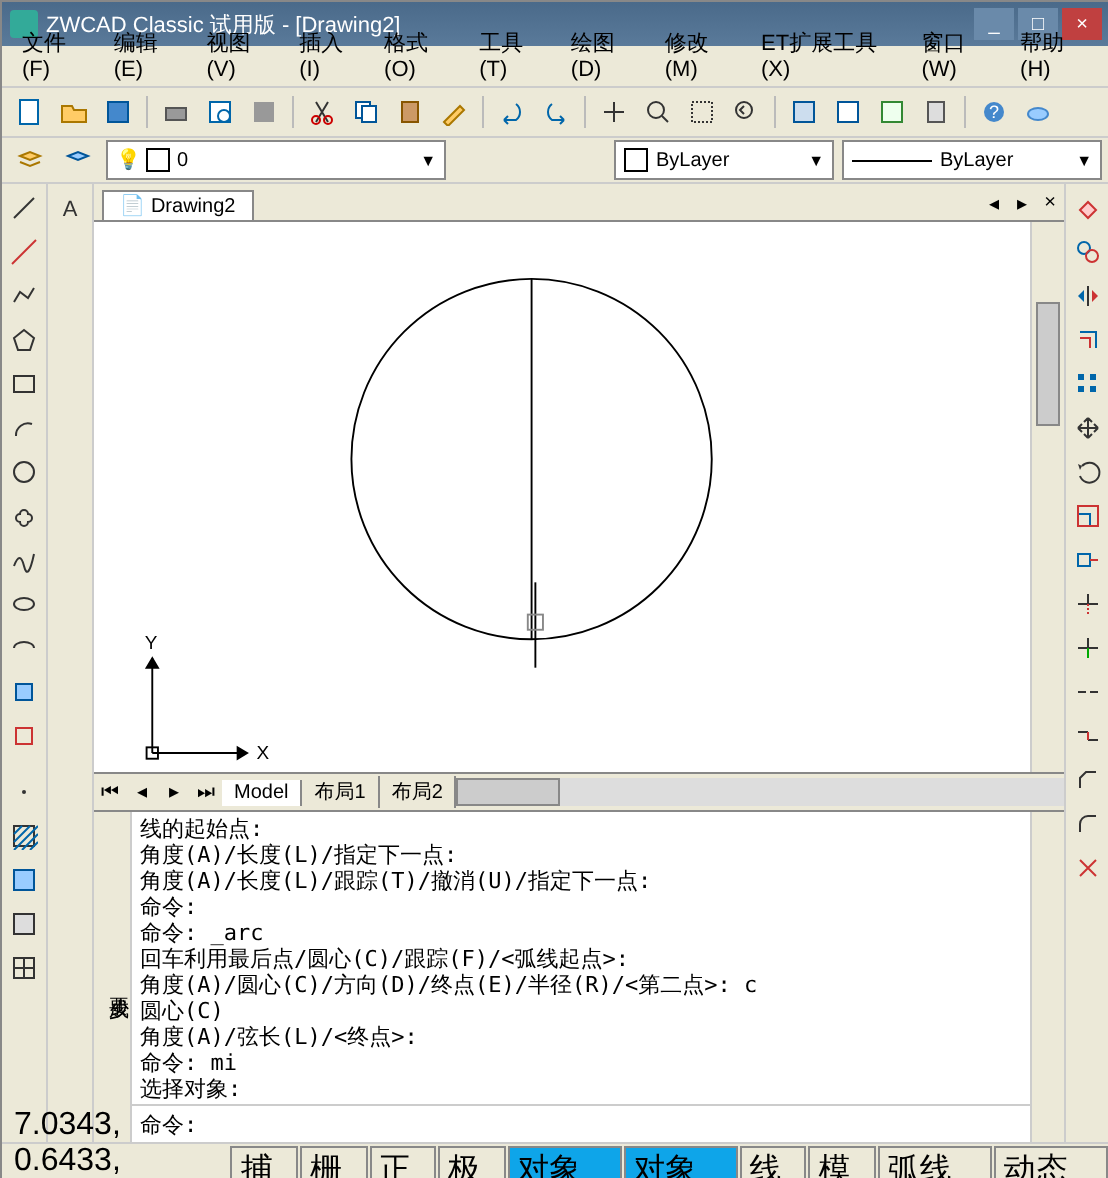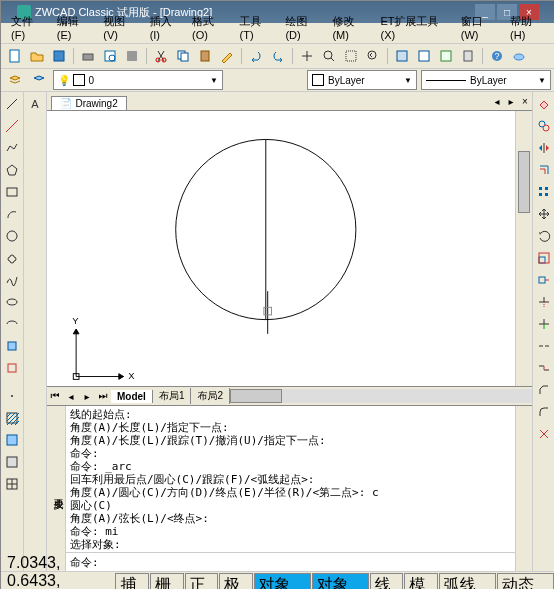--- a/index.html
+++ b/index.html
@@ -1,17 +1,17 @@
 <!DOCTYPE html>
 <html><head>
 <meta charset="utf-8">
 <style>
 html,body{margin:0;padding:0;font-family:"Microsoft YaHei","SimSun",sans-serif;font-size:11px;background:#f0f0f0;overflow:hidden}
 .window{width:554px;height:589px;background:#fff;display:flex;flex-direction:column;border:1px solid #888}
-.titlebar{height:22px;background:linear-gradient(#4a6a8a,#5a7a9a);color:#fff;display:flex;align-items:center;padding:0 16px;font-size:11px}
+.titlebar{height:22px;background:linear-gradient(#4a6a8a,#5a7a9a);color:#fff;display:flex;align-items:center;padding:0 4px;font-size:11px}
 .titlebar .ico{width:14px;height:14px;background:#3a9;margin-right:4px;border-radius:2px}
 .titlebar .sp{flex:1}
 .titlebar .wbtn{width:20px;height:16px;background:#6a8aaa;margin-left:2px;display:flex;align-items:center;justify-content:center;color:#fff;font-size:10px;cursor:pointer}
 .titlebar .wbtn.close{background:#c04040}
 .menubar{height:20px;background:#ece9d8;display:flex;align-items:flex-end;padding:0 4px;font-size:11px;border-bottom:1px solid #ccc}
 .menubar span{padding:2px 6px;cursor:pointer}
 .toolbar{height:24px;background:#ece9d8;display:flex;align-items:center;padding:0 4px;border-bottom:1px solid #ccc;gap:2px}
 .tbtn{width:18px;height:18px;display:flex;align-items:center;justify-content:center;cursor:pointer;border:1px solid transparent}
 .tsep{width:1px;height:16px;background:#bbb;margin:0 2px}
 .propbar{height:22px;background:#ece9d8;display:flex;align-items:center;padding:0 4px;border-bottom:1px solid #ccc;gap:4px}
@@ -25,21 +25,21 @@
 .doctab{height:18px;background:#ece9d8;display:flex;align-items:flex-end;padding-left:4px;border-bottom:1px solid #888}
 .doctab .tab{background:#fff;border:1px solid #888;border-bottom:none;padding:1px 8px;font-size:10px;display:flex;align-items:center;gap:3px}
 .doctab .sp{flex:1}
 .doctab .tc{width:14px;height:14px;cursor:pointer;text-align:center;font-size:10px}
 .canvas{flex:1;background:#fff;position:relative;min-height:0}
 .canvas .vscroll{position:absolute;right:0;top:0;bottom:0;width:16px;background:#ece9d8;border-left:1px solid #ccc}
 .canvas .vscroll .thumb{position:absolute;top:40px;left:2px;right:2px;height:60px;background:#ccc;border:1px solid #888}
 .layouttabs{height:18px;background:#ece9d8;display:flex;align-items:center;font-size:10px;border-top:1px solid #888}
 .layouttabs .nav{width:16px;text-align:center;cursor:pointer}
 .layouttabs .lt{padding:1px 6px;border-right:1px solid #888;cursor:pointer}
-.layouttabs .lt.active{background:#fff;font-weight:bold}
+.layouttabs .lt.active{background:#fff;font-weight:normal}
 .layouttabs .hs{flex:1;background:#ddd;height:14px;position:relative}
 .layouttabs .hs .thumb{position:absolute;left:0;top:0;bottom:0;width:50px;background:#ccc;border:1px solid #888}
 .cmdwin{height:165px;background:#fff;border-top:1px solid #888;display:flex;font-size:11px;font-family:SimSun,monospace}
 .cmdside{width:18px;background:#ece9d8;border-right:1px solid #ccc;writing-mode:vertical-rl;text-align:center;font-size:10px;padding-top:4px}
 .cmdbody{flex:1;display:flex;flex-direction:column;min-width:0}
 .cmdhist{flex:1;overflow:auto;padding:2px 4px;line-height:13px;white-space:pre-wrap}
 .cmdline{height:18px;border-top:1px solid #ccc;display:flex;align-items:center;padding:0 4px}
 .cmdline input{flex:1;border:none;outline:none;font-family:inherit;font-size:11px}
 .cmdvs{width:16px;background:#ece9d8;border-left:1px solid #ccc}
 .statusbar{height:18px;background:#ece9d8;display:flex;align-items:center;font-size:16px;border-top:1px solid #ccc}

